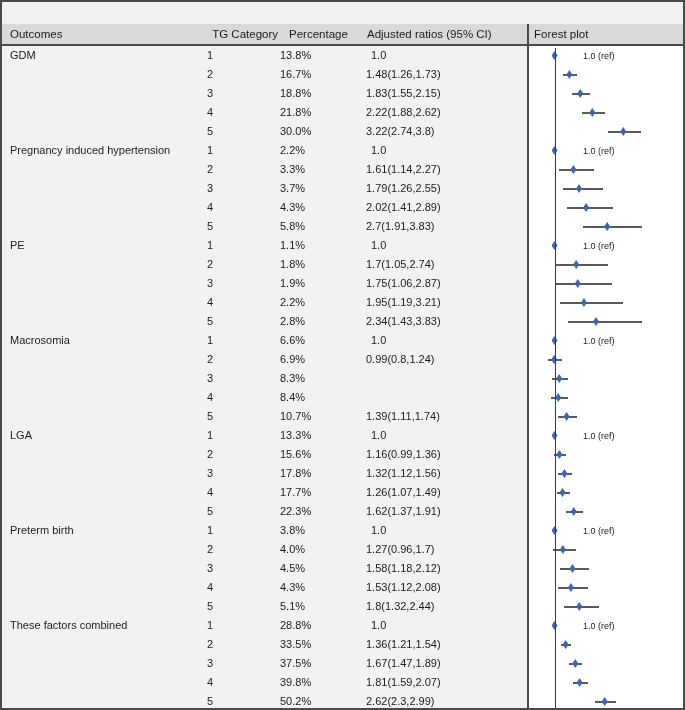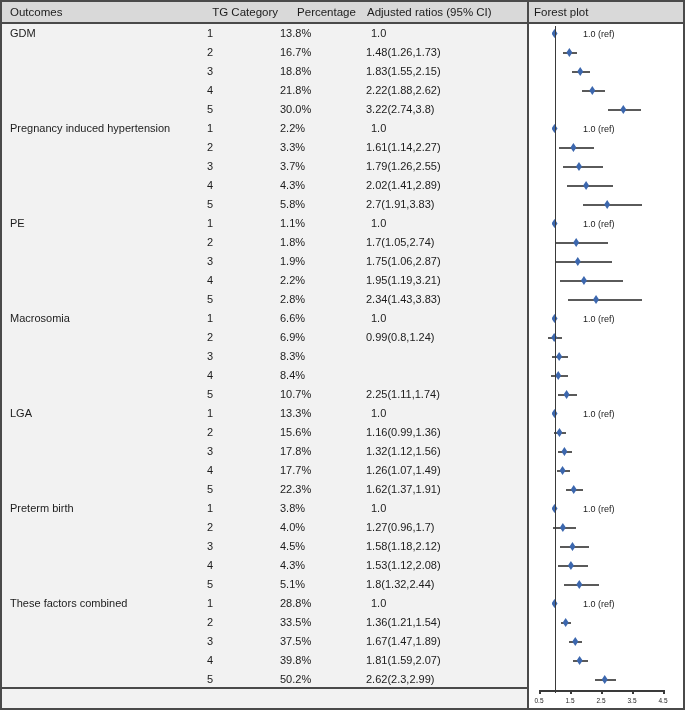--- a/index.html
+++ b/index.html
@@ -14,25 +14,26 @@
     overflow:hidden;
   }
   
   .hdr{
     display:flex;
     height:22px;
     background:#d9d9d9;
     border-bottom:2px solid #4a4a4a;
     font-size:11.5px;
     line-height:20px;
+    margin-top:22px;
   }
   .hdr .hc{white-space:nowrap;overflow:hidden;}
   .hc-outcomes{width:196px;padding-left:8px;}
   .hc-tg{width:80px;padding-left:3px;text-align:right;}
-  .hc-pct{width:86px;padding-left:11px;text-align:center;}
+  .hc-pct{width:86px;padding-left:11px;}
   .hc-ratio{width:163px;padding-left:3px;}
   .hc-forest{width:156px;padding-left:5px;border-left:2px solid #4a4a4a;background:#d9d9d9;}
   
   #body{position:relative;height:684px;}
   #rows{
     position:absolute;left:0;top:0;
     width:525px;height:665px;
     border-bottom:2px solid #4a4a4a;
     background:#f2f2f2;
   }
@@ -190,21 +191,21 @@
         </div>
         <div class="row">
           <div class="c-outcome"></div>
           <div class="c-tg">4</div>
           <div class="c-pct">8.4%</div>
         </div>
         <div class="row">
           <div class="c-outcome"></div>
           <div class="c-tg">5</div>
           <div class="c-pct">10.7%</div>
-          <div class="c-ratio">2.25(1.11,1.74)</div>
+          <div class="c-ratio">1.39(1.11,1.74)</div>
         </div>
         <div class="row">
           <div class="c-outcome">LGA</div>
           <div class="c-tg">1</div>
           <div class="c-pct">13.3%</div>
           <div class="c-ratio ref">1.0</div>
         </div>
         <div class="row">
           <div class="c-outcome"></div>
           <div class="c-tg">2</div>

